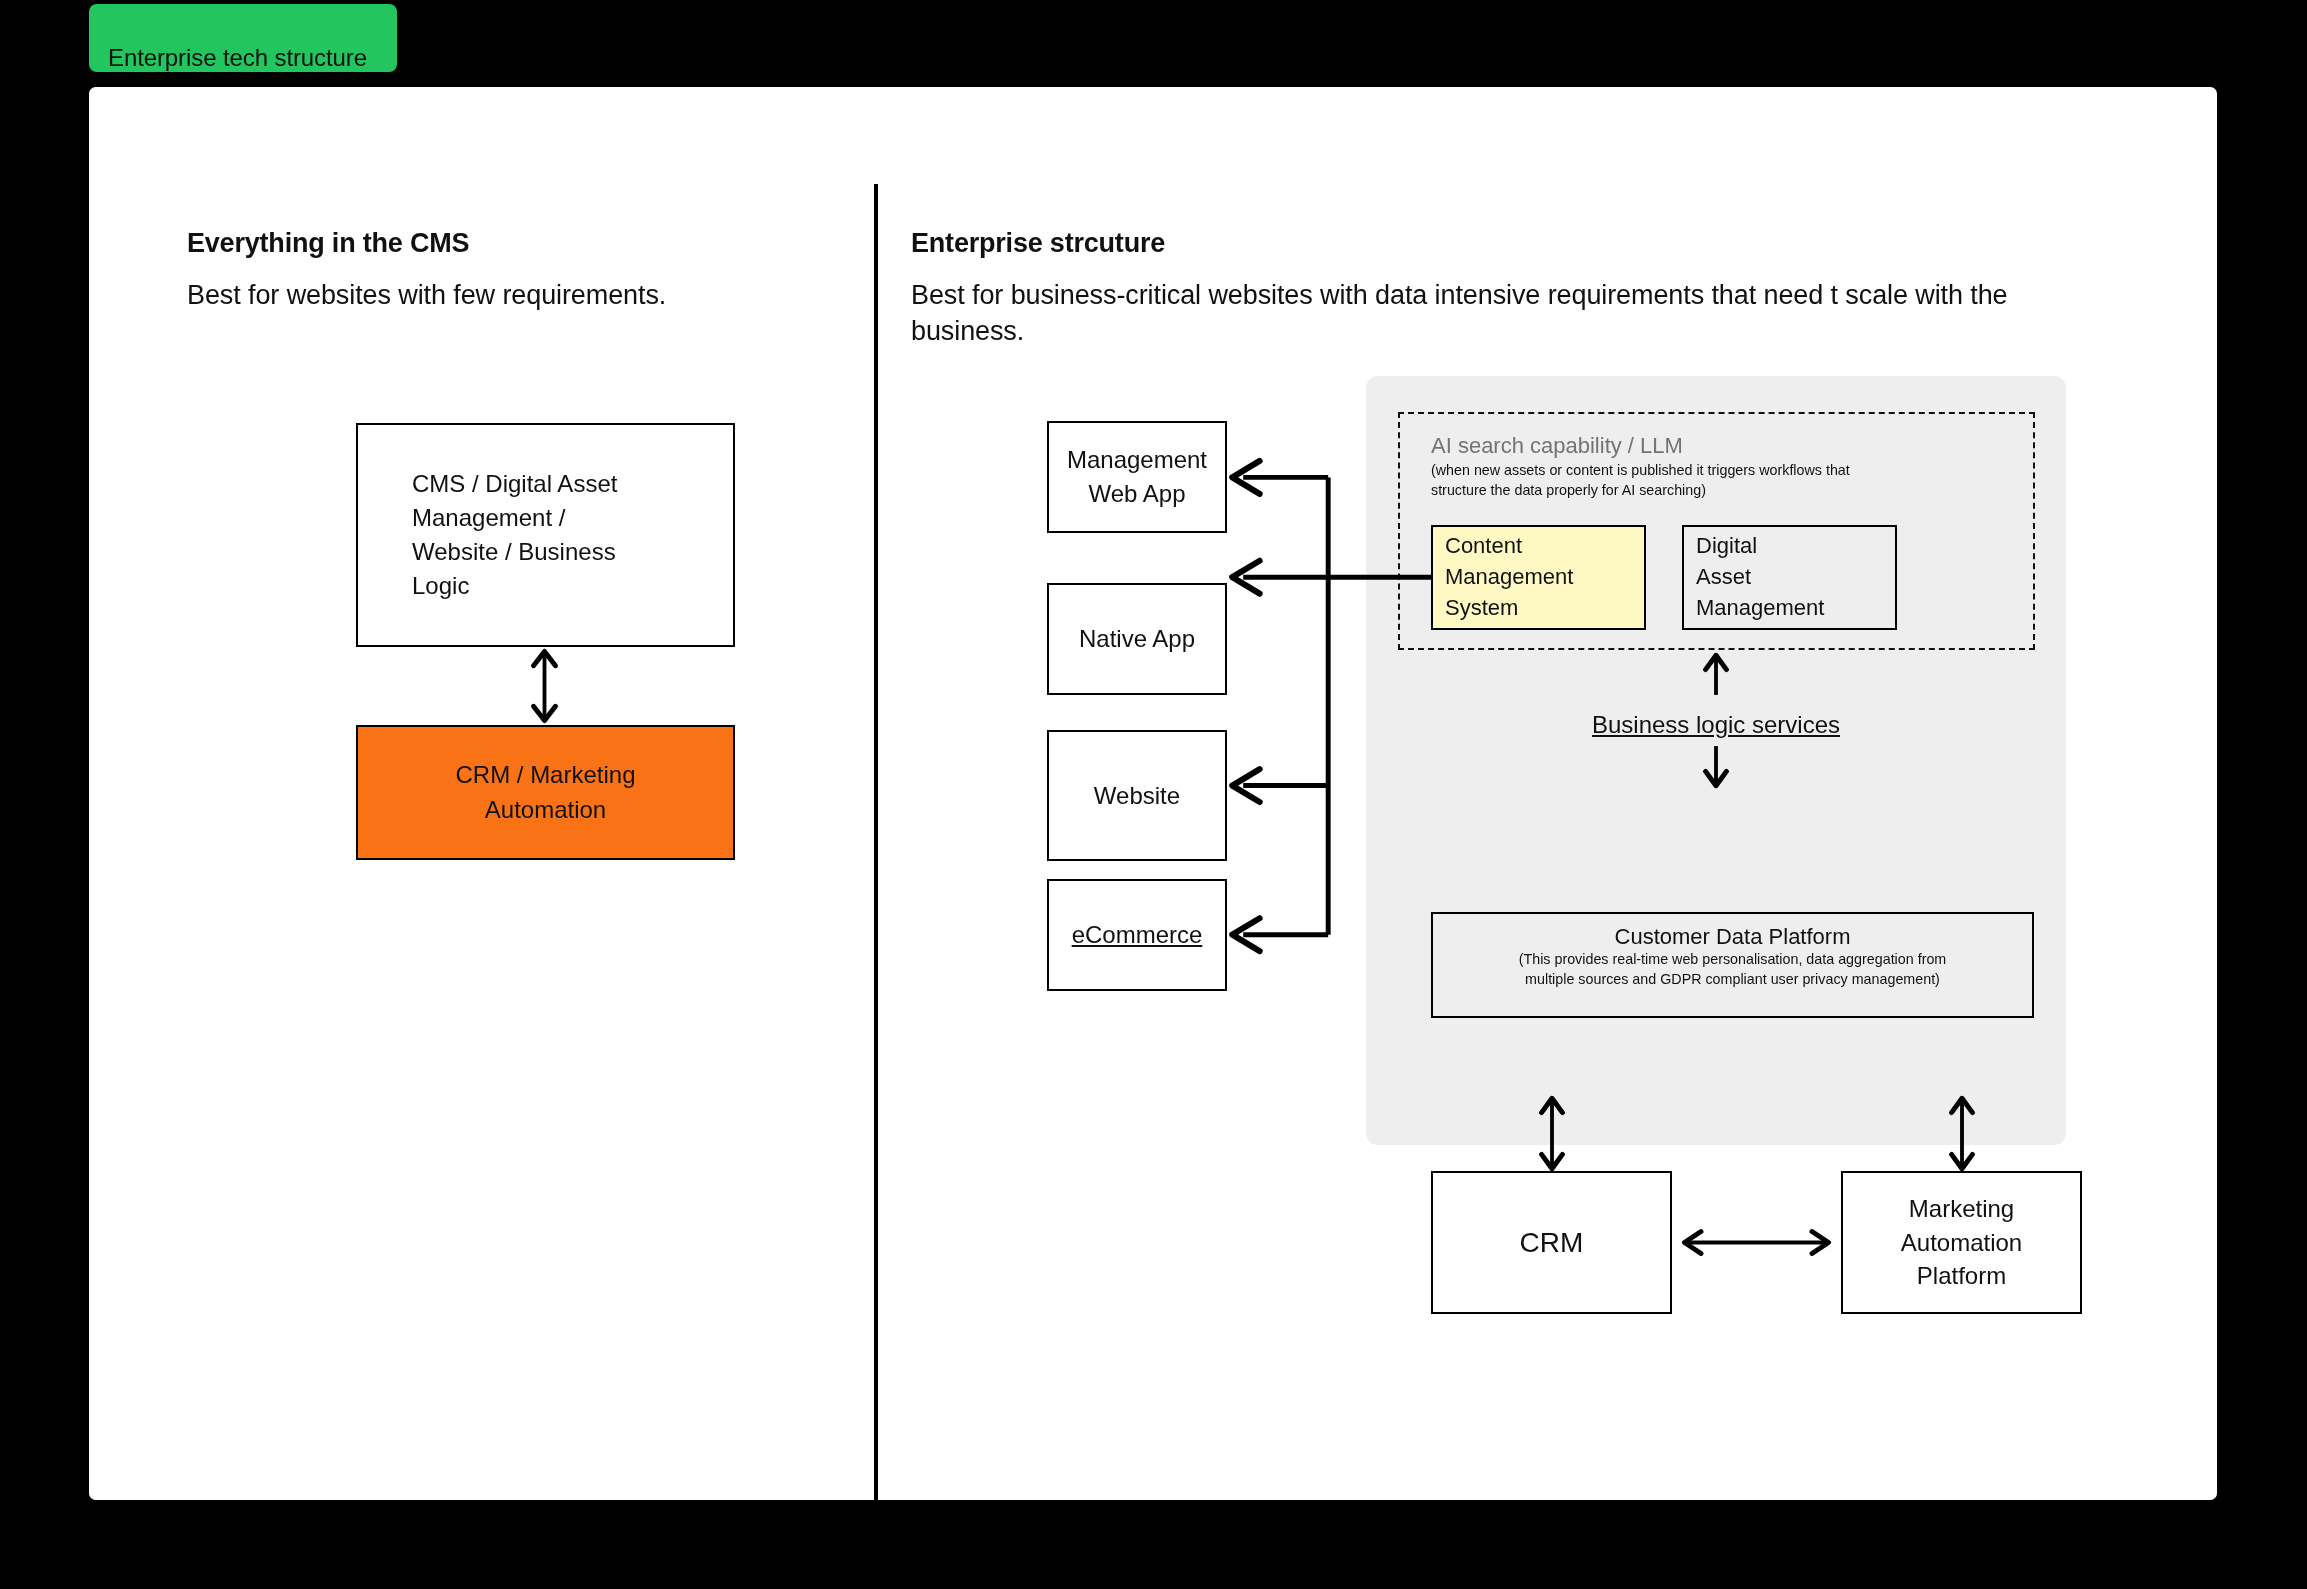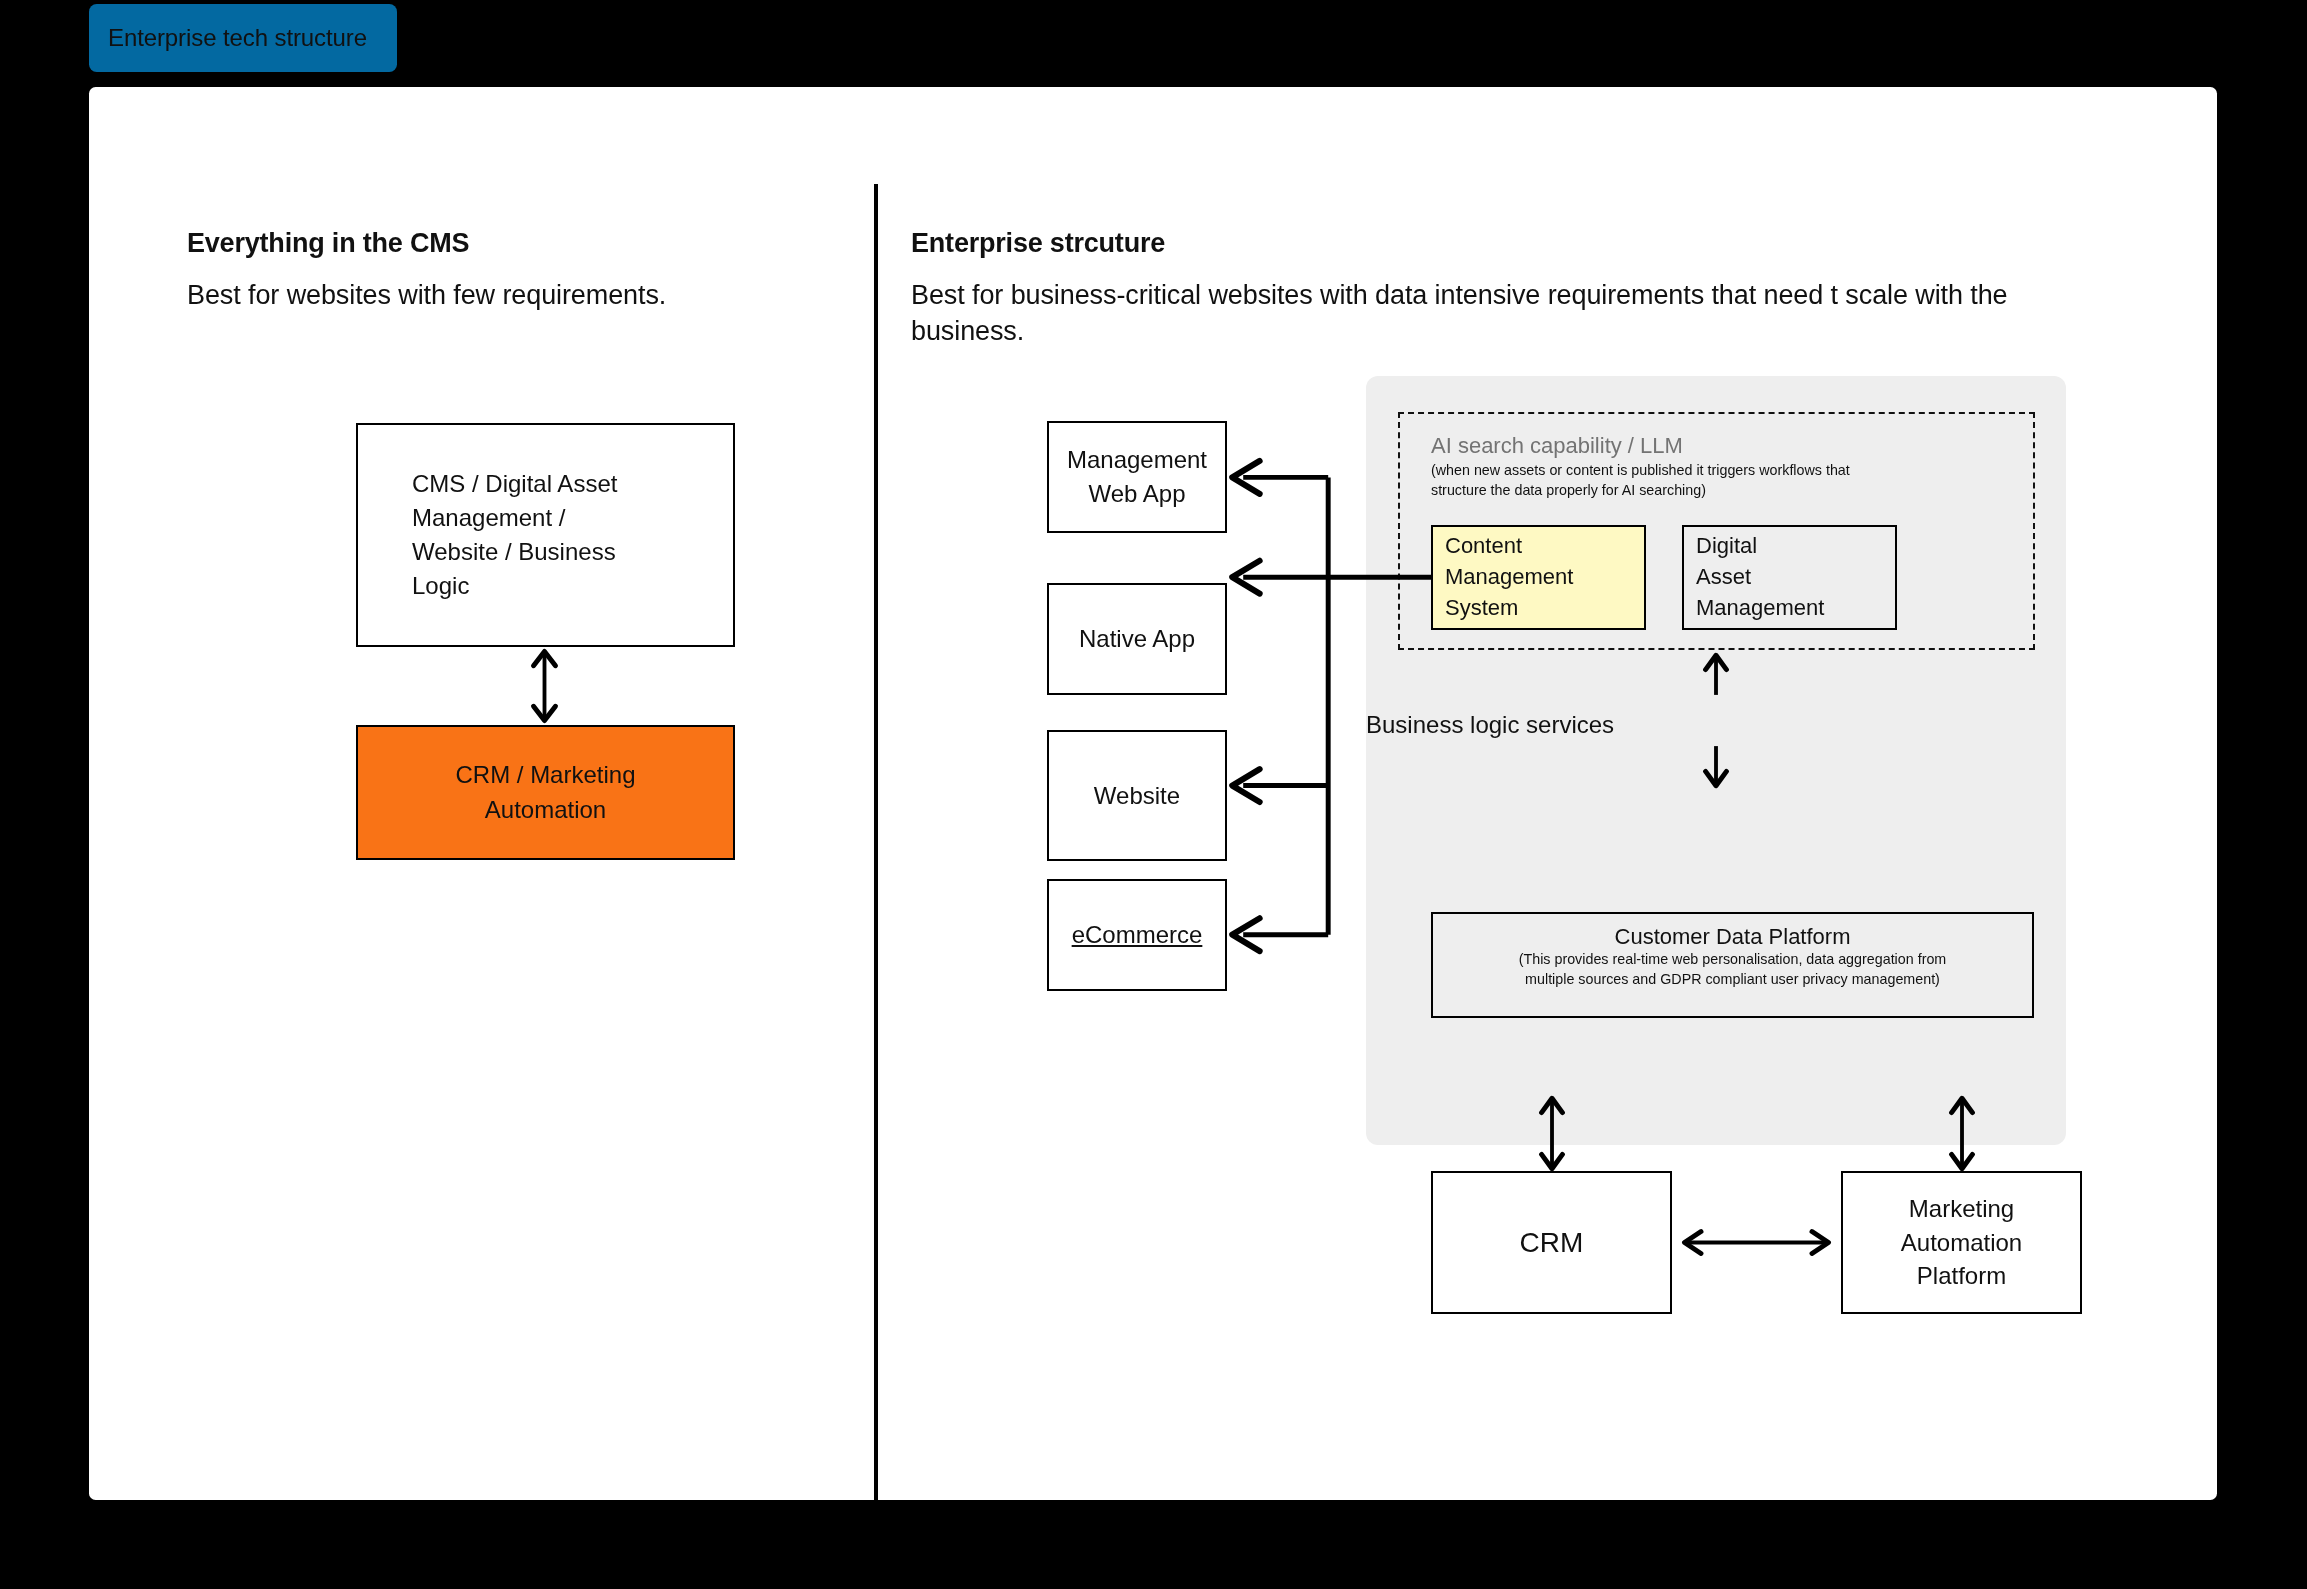--- a/index.html
+++ b/index.html
@@ -15,25 +15,25 @@
     -webkit-font-smoothing: antialiased;
   }
 
   
   #tab-chip {
     position: absolute;
     left: 89px;
     top: 4.4px;
     width: 308px;
     height: 68px;
-    background: #0369a1;
+    background: #22c55e;
     border-radius: 7.7px;
     box-shadow: 0 1.1px 2.7px rgba(0,0,0,0.22);
     display: flex;
-    align-items: center;
+    align-items: flex-end;
     box-sizing: border-box;
     padding-left: 19px;
   }
   #tab-chip-label {
     font-size: 24px;
     color: #111111;
     letter-spacing: -0.1px;
     white-space: nowrap;
   }
 
@@ -191,23 +191,24 @@
     font-size: 22px;
     line-height: 1.40;
   }
 
   
   #bls-label {
     position: absolute;
     left: 1277px;
     top: 624px;
     width: 700px;
-    text-align: left;
-    font-size: 24px;
-    color: #111111;
+    text-align: center;
+    font-size: 24px;
+    color: #111111;
+    text-decoration: underline;
   }
   #bls-arrow-up {
     position: absolute;
     left: 1611px;
     top: 565px;
     width: 32px;
     height: 44px;
   }
   #bls-arrow-down {
     position: absolute;

